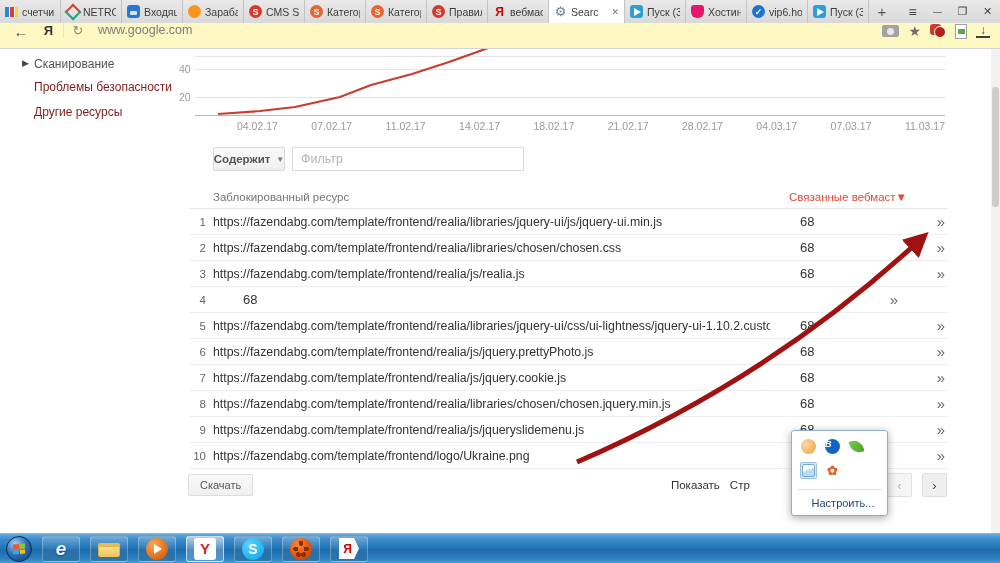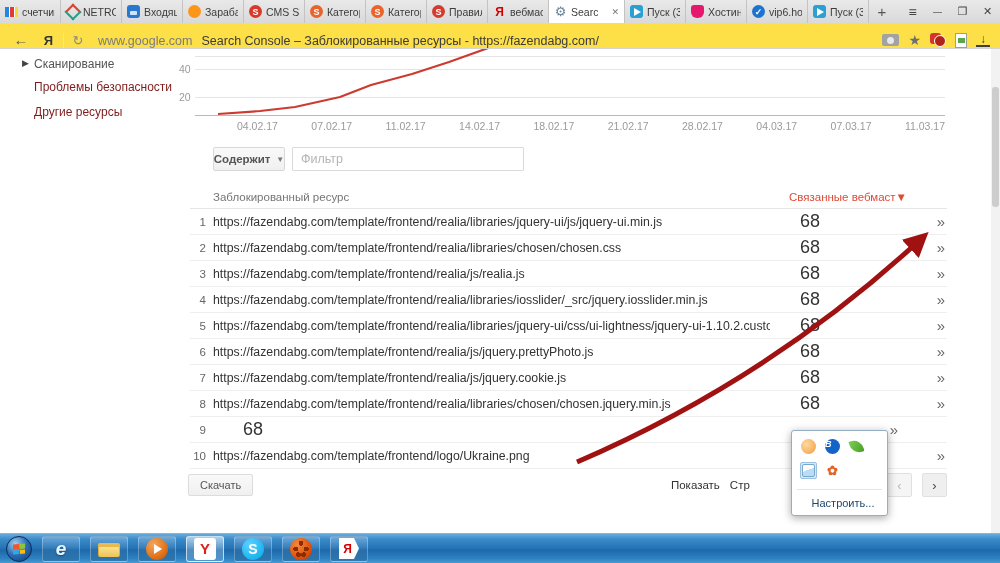--- a/index.html
+++ b/index.html
@@ -38,21 +38,21 @@
   .i-ya::after { content:"Я"; }
   .i-gsc { color:#6a8396; font-size:13px; }
   .i-gsc::after { content:"⚙"; }
   .i-pusk { background:#2aa0d4; border-radius:3px; overflow:hidden; }
   .i-pusk::after { content:""; width:0; height:0; border-left:7px solid #fff; border-top:4px solid transparent; border-bottom:4px solid transparent; margin-left:2px; }
   .i-heart { background:#e5186e; border-radius:3px 3px 6px 6px; }
   .i-vip { background:#1c74d0; border-radius:50%; color:#fff; font-size:9px; font-weight:bold; }
   .i-vip::after { content:"✓"; }
 
   
-  .addrbar { position:absolute; top:23px; left:0; right:0; height:26px; background:#fde047; border-bottom:1px solid #d4d4d4; display:flex; align-items:flex-end; }
+  .addrbar { position:absolute; top:23px; left:0; right:0; height:26px; background:#fef9c3; border-bottom:1px solid #d4d4d4; display:flex; align-items:flex-start; }
   .nav-back { width:26px; margin-left:8px; text-align:center; color:#555; font-size:15px; cursor:pointer; }
   .nav-back::after { content:"←"; }
   .nav-ya { width:30px; text-align:center; color:#333; font-weight:bold; font-size:13px; cursor:pointer; border-right:1px solid #e2e2e2; }
   .nav-ya::after { content:"Я"; }
   .nav-reload { width:28px; text-align:center; color:#888; font-size:13px; cursor:pointer; }
   .nav-reload::after { content:"↻"; }
   .urltext { display:flex; gap:9px; font-size:12.5px; margin-left:6px; white-space:nowrap; overflow:hidden; }
   .url-domain { color:#7b7b7b; }
   .url-title { color:#3a3a3a; }
   .addr-icons { margin-left:auto; display:flex; align-items:center; gap:9px; padding-right:10px; }
@@ -98,21 +98,21 @@
   .filter-input::placeholder { color:#b5b5b5; }
 
   
   .rtable { position:absolute; left:190px; right:53px; top:136px; }
   .thead { display:grid; grid-template-columns:23px 1fr 130px 47px; height:24px; align-items:center; border-bottom:1px solid #e6e6e6; }
   .th-res { grid-column:2; font-size:11.5px; color:#757575; }
   .th-pag { font-size:11.5px; color:#dd4b39; text-align:right; grid-column:3 / span 2; padding-right:40px; cursor:pointer; white-space:nowrap; }
   .trow { display:grid; grid-template-columns:23px 1fr 130px 47px; height:26px; align-items:center; border-bottom:1px solid #eeeeee; }
   .tnum { font-size:11.5px; color:#666; text-align:right; padding-right:7px; }
   .turl { font-size:12.3px; color:#333; white-space:nowrap; overflow:hidden; }
-  .tpag { font-size:18px; color:#333; padding-left:30px; }
+  .tpag { font-size:13px; color:#333; padding-left:30px; }
   .tchev { text-align:right; color:#666; font-size:15px; padding-right:4px; cursor:pointer; letter-spacing:-2px; }
   .tchev::after { content:"»"; }
 
   
   .botbar { position:absolute; left:188px; right:53px; top:423px; height:26px; display:flex; align-items:center; }
   .dl-btn { padding:4px 11px; background:linear-gradient(#f9f9f9,#f0f0f0); border:1px solid #dcdcdc; border-radius:2px; font-size:11px; color:#555; cursor:pointer; }
   .bot-right { margin-left:auto; display:flex; align-items:center; gap:10px; }
   .show-lbl, .rows-lbl, .total-lbl { font-size:11.5px; color:#333; }
   .covered { width:88px; height:1px; }
   .pg-btn { width:25px; height:24px; display:flex; align-items:center; justify-content:center; border:1px solid #e0e0e0; background:#f5f5f5; border-radius:2px; font-size:13px; cursor:pointer; }
@@ -255,21 +255,20 @@
     <div class="wc wc-max"></div>
     <div class="wc wc-close"></div>
   </div>
 
   <div class="addrbar">
     <div class="nav-back"></div>
     <div class="nav-ya"></div>
     <div class="nav-reload"></div>
     <div class="urltext">
       <span class="url-domain">www.google.com</span>
-      <span class="url-title">Search Console – Заблокированные ресурсы - https://fazendabg.com/</span>
     </div>
     <div class="addr-icons">
       <span class="ai-cam"></span>
       <span class="ai-star"></span>
       <span class="ai-ext"></span>
       <span class="ai-page"></span>
       <span class="ai-dl"></span>
     </div>
   </div>
 
@@ -323,21 +322,20 @@
           <span class="tchev"></span>
         </div>
       <div class="trow">
           <span class="tnum">3</span>
           <span class="turl">https://fazendabg.com/template/frontend/realia/js/realia.js</span>
           <span class="tpag">68</span>
           <span class="tchev"></span>
         </div>
       <div class="trow">
           <span class="tnum">4</span>
-          <span class="turl">https://fazendabg.com/template/frontend/realia/libraries/iosslider/_src/jquery.iosslider.min.js</span>
           <span class="tpag">68</span>
           <span class="tchev"></span>
         </div>
       <div class="trow">
           <span class="tnum">5</span>
           <span class="turl">https://fazendabg.com/template/frontend/realia/libraries/jquery-ui/css/ui-lightness/jquery-ui-1.10.2.custom.min.css</span>
           <span class="tpag">68</span>
           <span class="tchev"></span>
         </div>
       <div class="trow">
@@ -353,20 +351,21 @@
           <span class="tchev"></span>
         </div>
       <div class="trow">
           <span class="tnum">8</span>
           <span class="turl">https://fazendabg.com/template/frontend/realia/libraries/chosen/chosen.jquery.min.js</span>
           <span class="tpag">68</span>
           <span class="tchev"></span>
         </div>
       <div class="trow">
           <span class="tnum">9</span>
+          <span class="turl">https://fazendabg.com/template/frontend/realia/js/jqueryslidemenu.js</span>
           <span class="tpag">68</span>
           <span class="tchev"></span>
         </div>
       <div class="trow">
           <span class="tnum">10</span>
           <span class="turl">https://fazendabg.com/template/frontend/logo/Ukraine.png</span>
           <span class="tpag"></span>
           <span class="tchev"></span>
         </div>
     </div>

